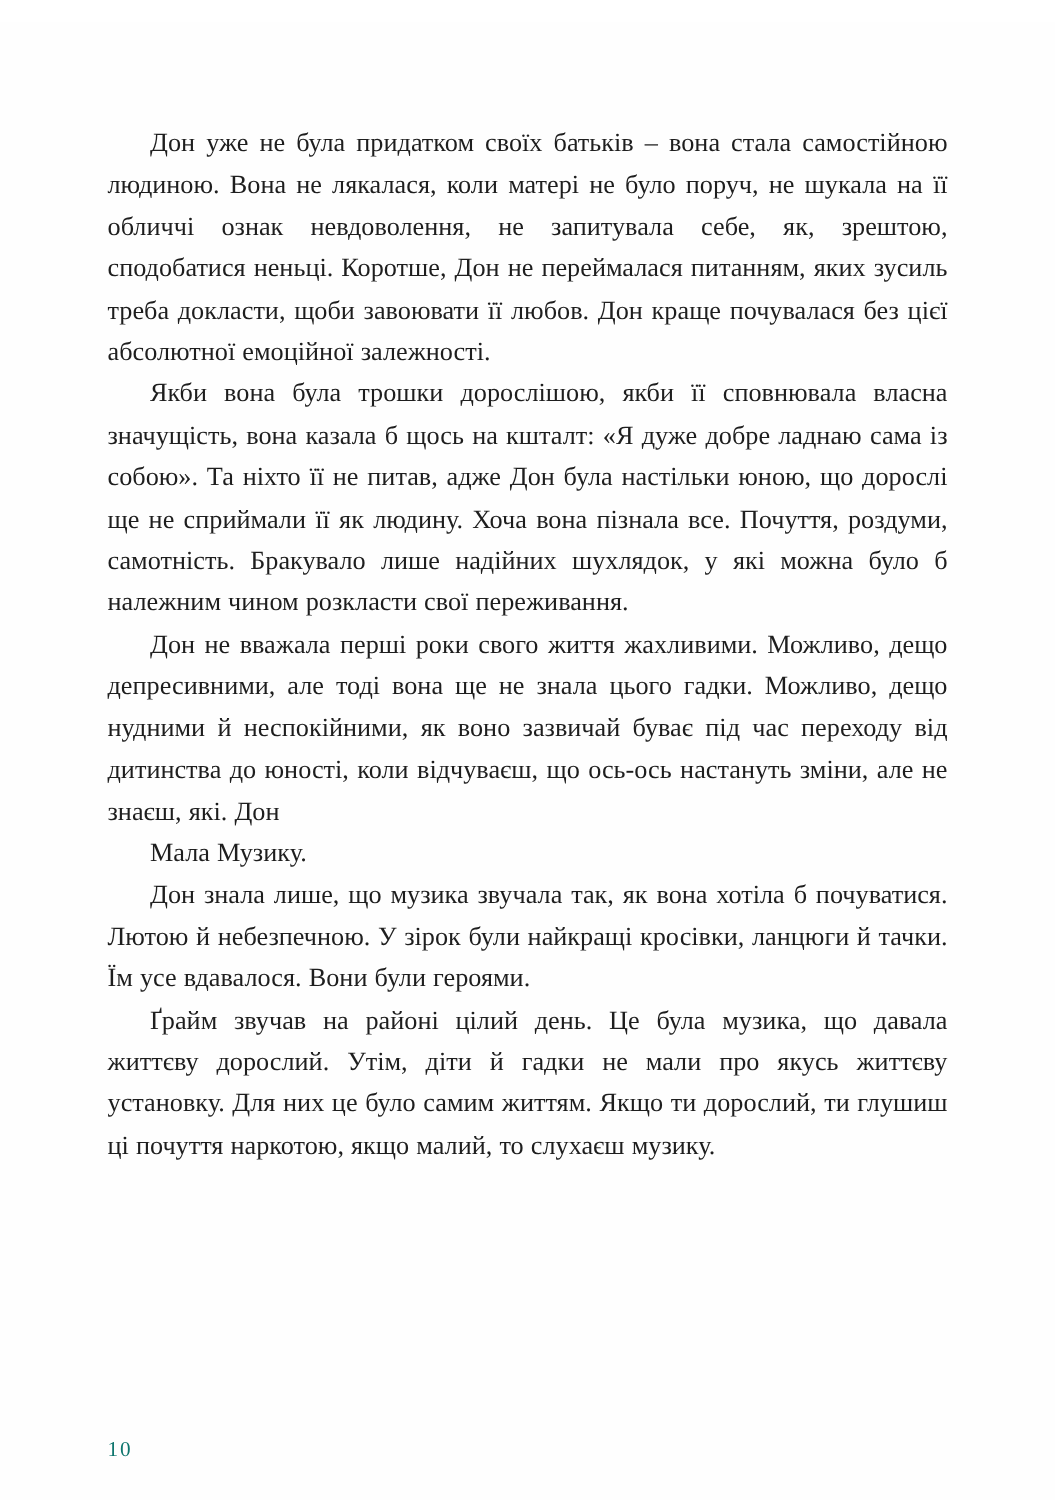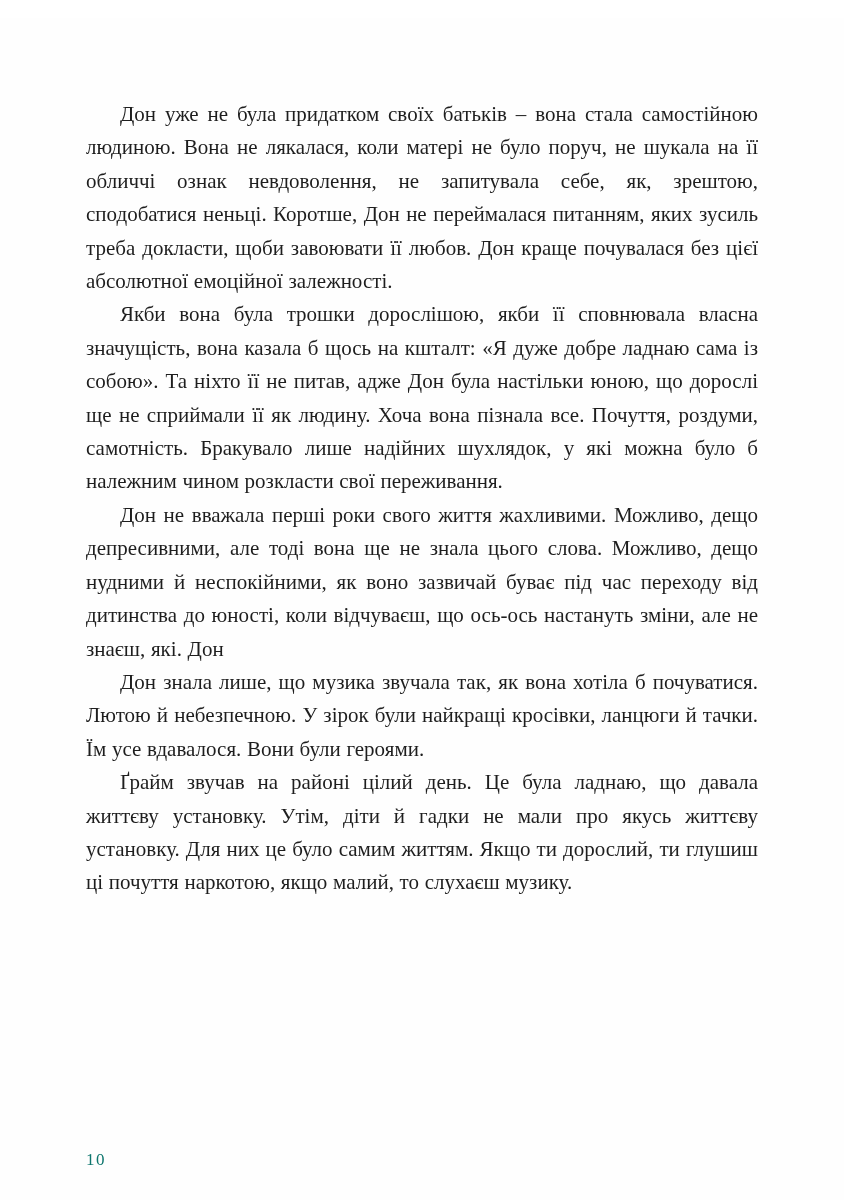--- a/index.html
+++ b/index.html
@@ -44,20 +44,21 @@
       font-family: "Liberation Serif", "DejaVu Serif", serif;
     }
   </style>
 </head>
 <body>
 
 <div class="book-page">
   <main class="text-block" id="paragraphs">
       <p class="para">Дон уже не була придатком своїх батьків – вона стала самостійною людиною. Вона не лякалася, коли матері не було поруч, не шукала на її обличчі ознак невдоволення, не запитувала себе, як, зрештою, сподобатися неньці. Коротше, Дон не переймалася питанням, яких зусиль треба докласти, щоби завоювати її любов. Дон краще почувалася без цієї абсолютної емоційної залежності.</p>
       <p class="para">Якби вона була трошки дорослішою, якби її сповнювала власна значущість, вона казала б щось на кшталт: «Я дуже добре ладнаю сама із собою». Та ніхто її не питав, адже Дон була настільки юною, що дорослі ще не сприймали її як людину. Хоча вона пізнала все. Почуття, роздуми, самотність. Бракувало лише надійних шухлядок, у які можна було б належним чином розкласти свої переживання.</p>
-      <p class="para">Дон не вважала перші роки свого життя жахливими. Можливо, дещо депресивними, але тоді вона ще не знала цього слова. Можливо, дещо нудними й неспокійними, як воно зазвичай буває під час переходу від дитинства до юності, коли відчуваєш, що ось-ось настануть зміни, але не знаєш, які. Дон</p>
+      <p class="para">Дон не вважала перші роки свого життя жахливими. Можливо, дещо депресивними, але тоді вона ще не знала цього гадки. Можливо, дещо нудними й неспокійними, як воно зазвичай буває під час переходу від дитинства до юності, коли відчуваєш, що ось-ось настануть зміни, але не знаєш, які. Дон</p>
+      <p class="para">Мала Музику.</p>
       <p class="para">Дон знала лише, що музика звучала так, як вона хотіла б почуватися. Лютою й небезпечною. У зірок були найкращі кросівки, ланцюги й тачки. Їм усе вдавалося. Вони були героями.</p>
-      <p class="para">Ґрайм звучав на районі цілий день. Це була ладнаю, що давала життєву установку. Утім, діти й гадки не мали про якусь життєву установку. Для них це було самим життям. Якщо ти дорослий, ти глушиш ці почуття наркотою, якщо малий, то слухаєш музику.</p>
+      <p class="para">Ґрайм звучав на районі цілий день. Це була музика, що давала життєву дорослий. Утім, діти й гадки не мали про якусь життєву установку. Для них це було самим життям. Якщо ти дорослий, ти глушиш ці почуття наркотою, якщо малий, то слухаєш музику.</p>
     </main>
   <footer class="page-footer">
     <span class="page-number">10</span>
   </footer>
 </div>
 
 </body></html>

